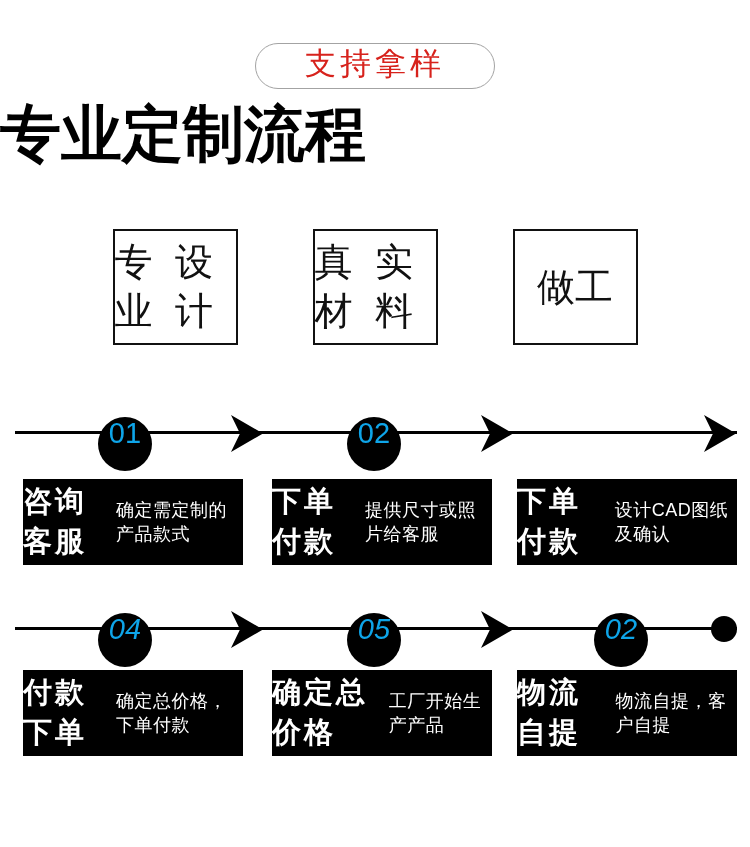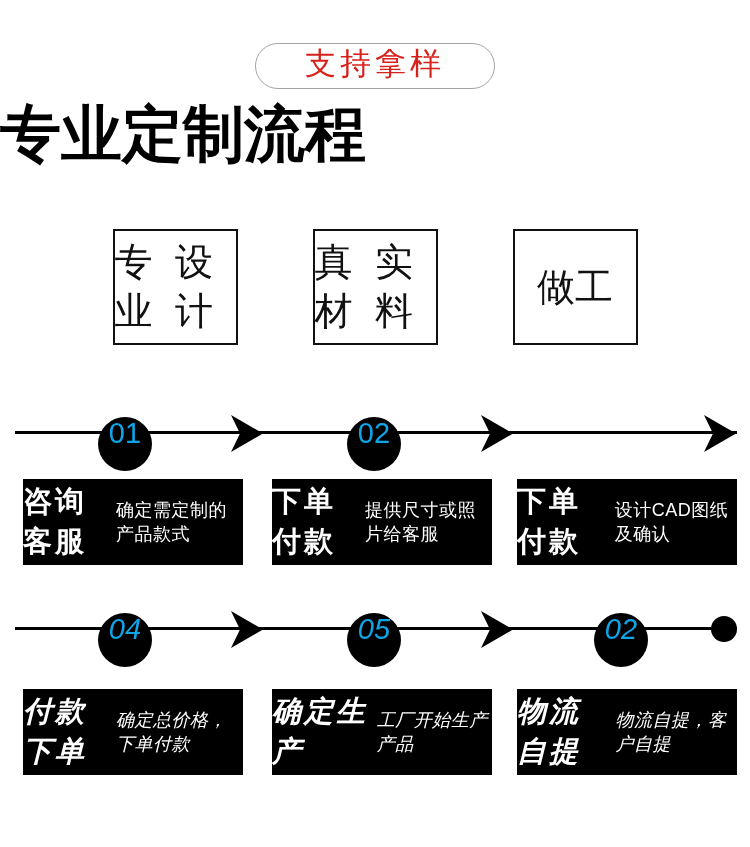--- a/index.html
+++ b/index.html
@@ -108,21 +108,21 @@
     background: #000000;
   }
 
   
   .steps-row {
     position: relative;
     width: 750px;
     height: 86px;
   }
   .steps-row-1 { margin-top: 17px; }
-  .steps-row-2 { margin-top: 31px; font-style: italic; }
+  .steps-row-2 { margin-top: 12px; }
   .step-box {
     position: absolute;
     top: 0;
     width: 220px;
     height: 86px;
     background: #000000;
     color: #ffffff;
     display: flex;
     flex-direction: row;
     align-items: center;
@@ -223,21 +223,21 @@
     </div>
     <div class="end-dot"></div>
   </div>
 
   <div class="steps-row steps-row-2">
     <div class="step-box stepbox-1">
       <div class="step-title">付款下单</div>
       <div class="step-desc">确定总价格，下单付款</div>
     </div>
     <div class="step-box stepbox-2">
-      <div class="step-title">确定生产</div>
+      <div class="step-title">确定总价格</div>
       <div class="step-desc">工厂开始生产产品</div>
     </div>
     <div class="step-box stepbox-3">
       <div class="step-title">物流自提</div>
       <div class="step-desc">物流自提，客户自提</div>
     </div>
   </div>
 
 </div>
 

